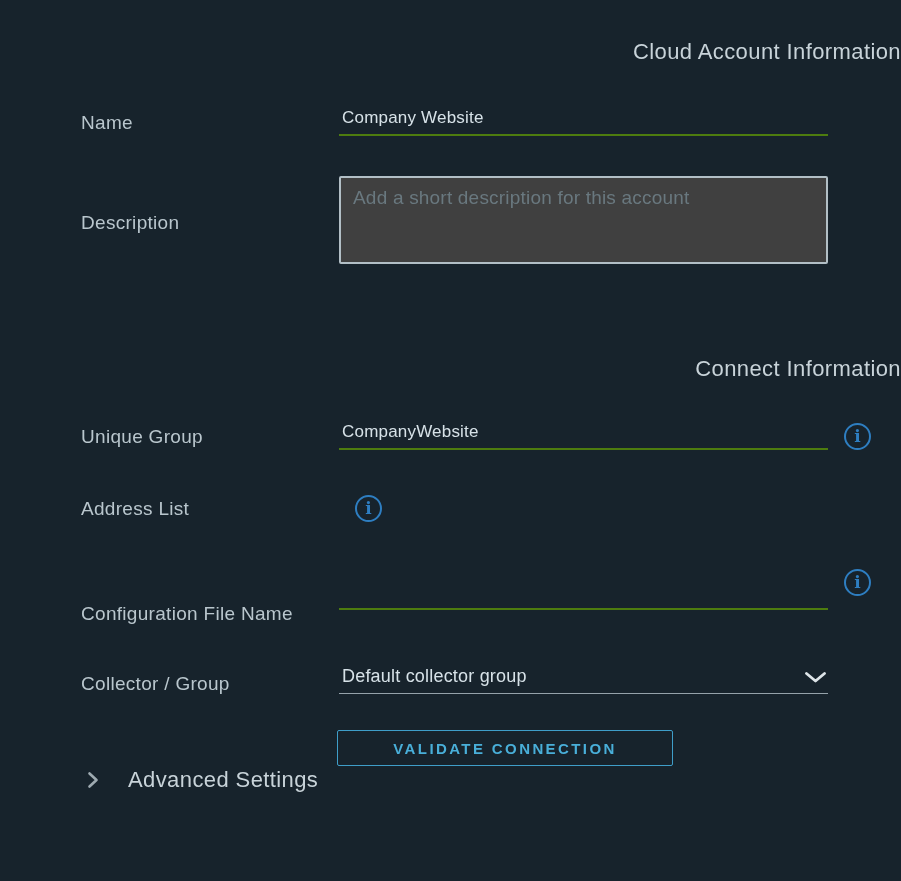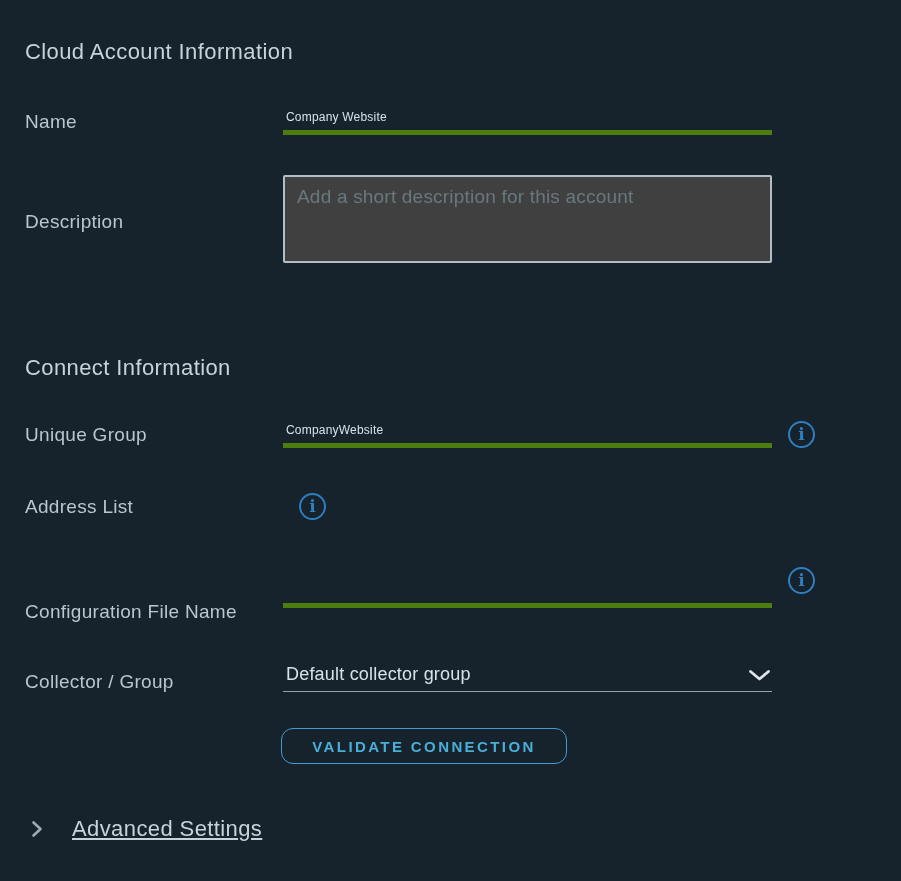--- a/index.html
+++ b/index.html
@@ -7,21 +7,21 @@
   body {
     background: #17232C;
     font-family: "Liberation Sans", "DejaVu Sans", sans-serif;
     color: #C8D3D9;
   }
   .page {
     width: 901px; height: 881px;
     padding-left: 25px;
     display: flex;
     flex-direction: column;
-    align-items: flex-start;
+    align-items: flex-end;
   }
   h2.section-title {
     font-size: 22px;
     line-height: 27px;
     font-weight: 400;
     letter-spacing: 0.4px;
     color: #C8D3D9;
   }
   .title-1 { margin-top: 38px; }
   .title-2 { margin-top: 87px; }
@@ -30,40 +30,40 @@
     align-items: flex-end;
     width: 820px;
   }
   .row-name        { margin-top: 43px; }
   .row-description { margin-top: 40px; align-items: center; }
   .row-unique      { margin-top: 40px; }
   .row-address     { margin-top: 45px; }
   .row-config      { margin-top: 47px; }
   .row-collector   { margin-top: 39px; }
   .row-button      { margin-top: 33px; }
-  .row-advanced    { margin-top: 51px; align-items: center; text-decoration: underline; }
+  .row-advanced    { align-items: center; }
   .field-label {
     width: 258px;
     flex: 0 0 258px;
     font-size: 19px;
     line-height: 27px;
     letter-spacing: 0.3px;
     color: #B9C6CD;
   }
   .field-wrap { width: 489px; flex: 0 0 489px; }
   .text-input {
     display: block;
     width: 100%;
     background: transparent;
     border: none;
-    border-bottom: 5px solid #4d7c0f;
+    border-bottom: 2px solid #4d7c0f;
     outline: none;
     color: #D7E2E8;
     font-family: "Liberation Sans", "DejaVu Sans", sans-serif;
-    font-size: 12px;
+    font-size: 17px;
     letter-spacing: 0.2px;
     padding: 0 0 6px 3px;
     border-radius: 0;
   }
   .cfg-field { margin-bottom: 17px; }
   .description-box {
     width: 489px; height: 88px;
     background: #404040;
     border: 2px solid #B2BFC6;
     border-radius: 2px;
@@ -106,25 +106,25 @@
     cursor: pointer;
   }
   .select-value {
     color: #D7E2E8;
     font-size: 18px;
     letter-spacing: 0.2px;
   }
   .select-box svg { margin-bottom: 4px; }
   .validate-btn {
     margin-left: 256px;
-    width: 286px;
+    width: 336px;
     height: 36px;
     background: transparent;
     border: 1px solid #3F9EC9;
-    border-radius: 12px;
+    border-radius: 2px;
     color: #49AFD9;
     font-family: "Liberation Sans", "DejaVu Sans", sans-serif;
     font-size: 15px;
     font-weight: 600;
     letter-spacing: 2.4px;
     text-align: center;
     cursor: pointer;
   }
   .advanced-toggle {
     display: flex;

